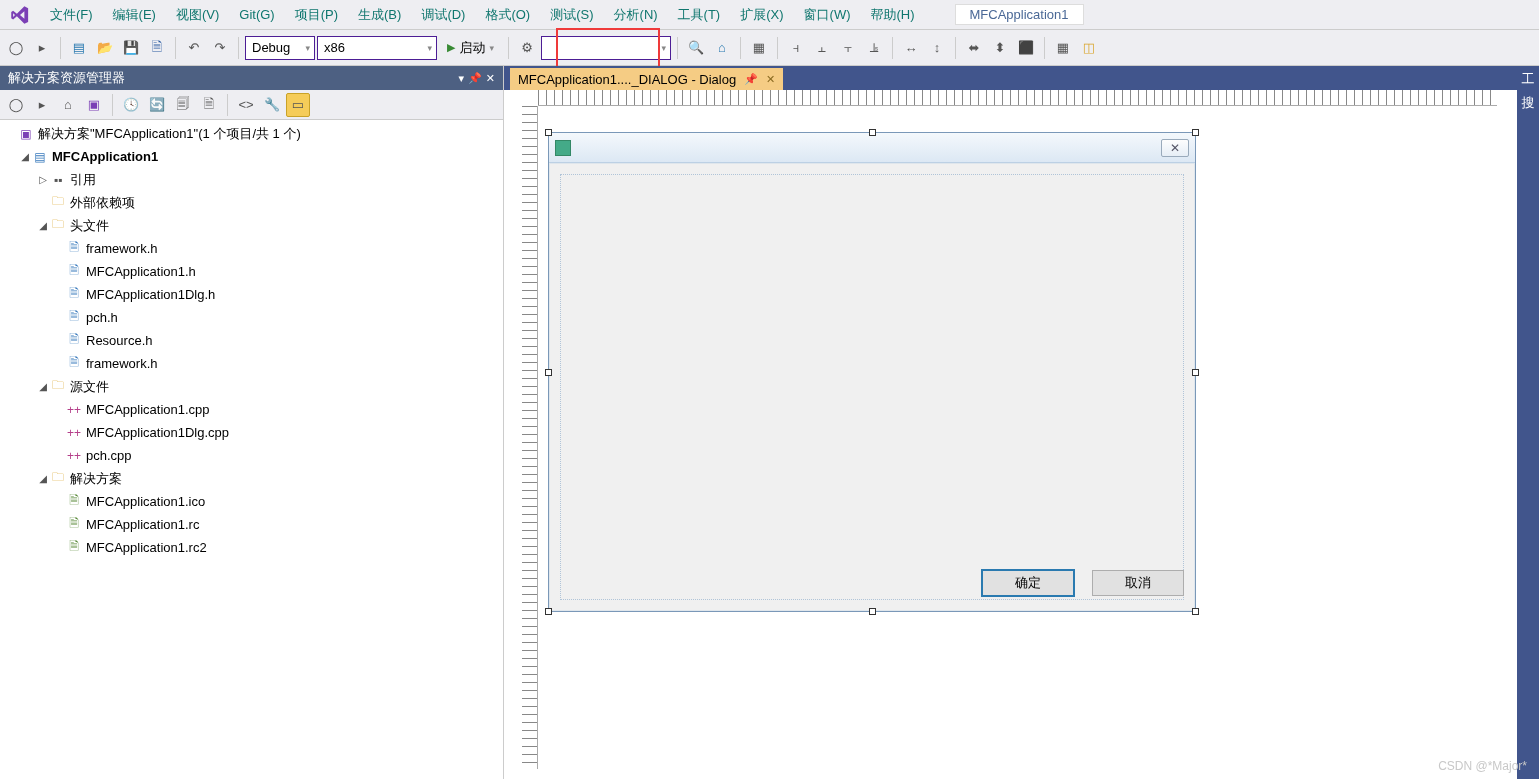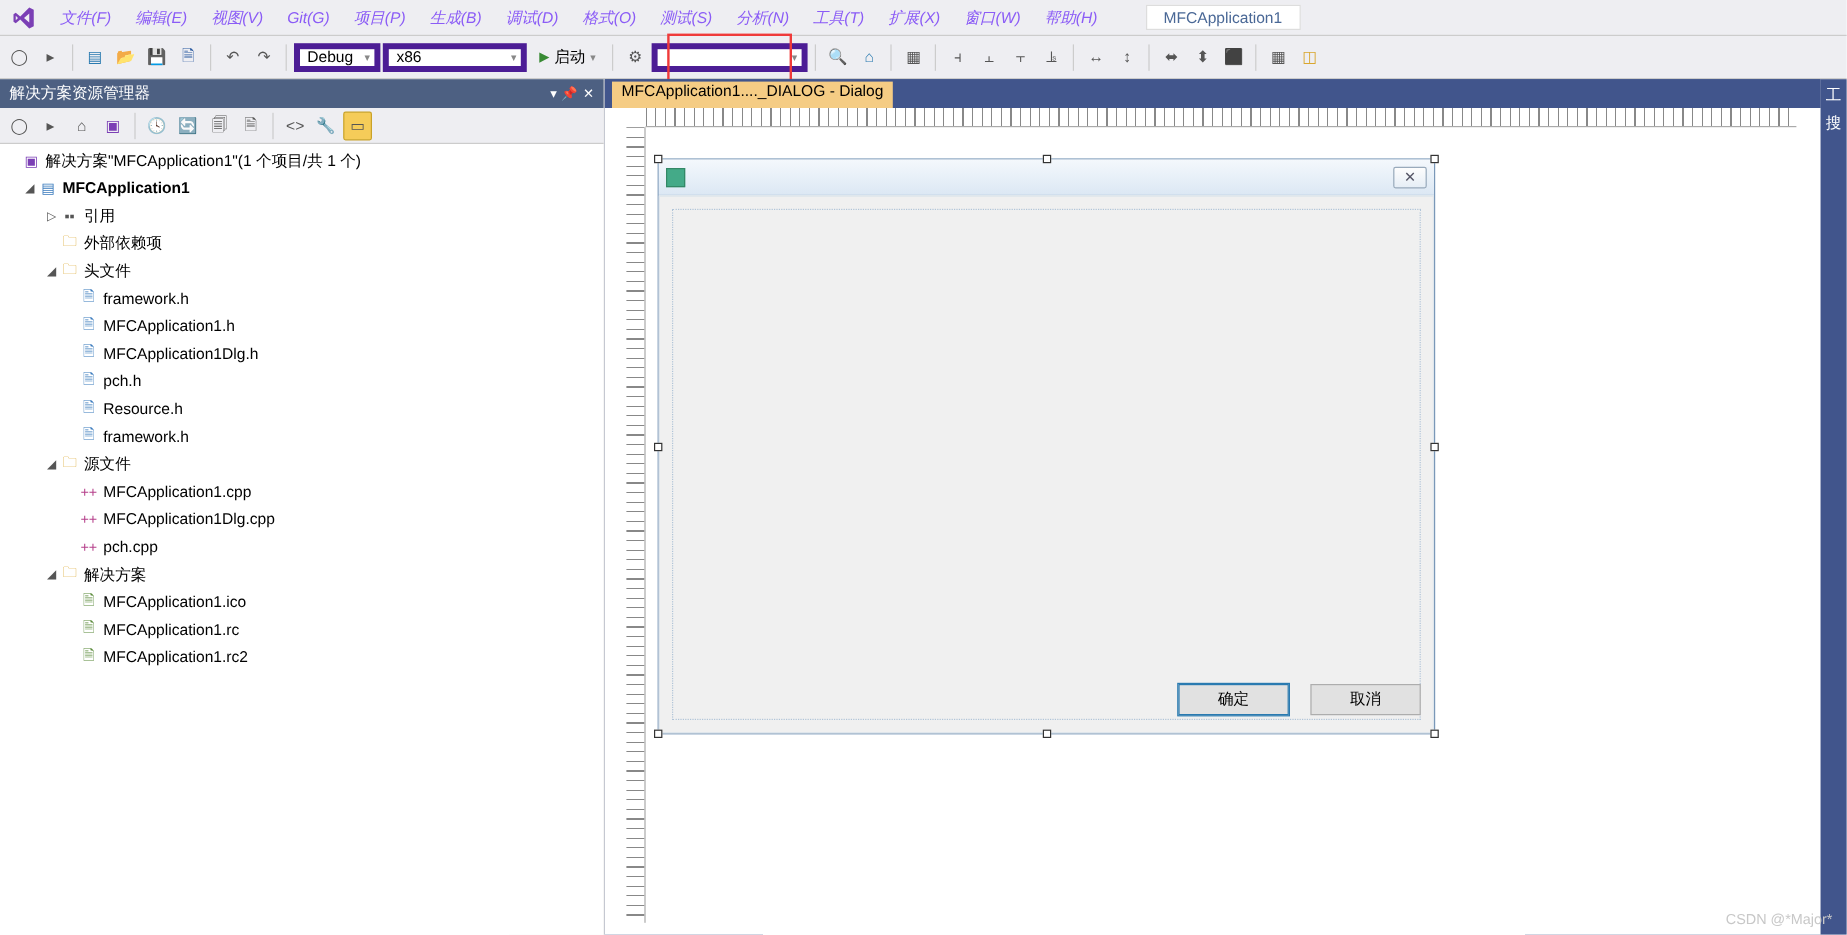--- a/index.html
+++ b/index.html
@@ -2,28 +2,28 @@
 <html><head>
 <meta charset="utf-8">
 <style>
 * { box-sizing: border-box; margin: 0; padding: 0; font-family: "Microsoft YaHei", "Segoe UI", sans-serif; font-size: 13px; }
 body { background: #fff; width: 1539px; height: 779px; overflow: hidden; position: relative; }
 
 
 .menubar { height: 30px; background: #eeeef2; display: flex; align-items: center; padding: 0 4px; border-bottom: 1px solid #ccc; }
 .vs-logo { width: 24px; height: 24px; margin: 0 8px 0 4px; display: flex; align-items: center; justify-content: center; }
 .vs-logo svg { width: 20px; height: 20px; }
-.menu-item { padding: 4px 10px; color: #8b5cf6; cursor: pointer; font-style: italic; }
+.menu-item { padding: 4px 10px; color: #0f766e; cursor: pointer; }
 .app-title { margin-left: 30px; background: #fff; padding: 2px 14px; color: #4a6896; border: 1px solid #ddd; }
 
 
 .toolbar { height: 36px; background: #eeeef2; display: flex; align-items: center; padding: 0 4px; border-bottom: 1px solid #ccc; gap: 2px; }
 .tb-btn { width: 24px; height: 24px; display: flex; align-items: center; justify-content: center; cursor: pointer; color: #555; border-radius: 2px; }
 .tb-sep { width: 1px; height: 22px; background: #ccc; margin: 0 4px; }
-.tb-select { height: 24px; border: 5px solid #4c1d95; background: #fff; padding: 0 18px 0 6px; position: relative; display: flex; align-items: center; min-width: 60px; cursor: pointer; }
+.tb-select { height: 24px; border: 1px solid #4c1d95; background: #fff; padding: 0 18px 0 6px; position: relative; display: flex; align-items: center; min-width: 60px; cursor: pointer; }
 .tb-select::after { content: "▾"; position: absolute; right: 4px; font-size: 9px; color: #888; }
 .start-btn { display: flex; align-items: center; gap: 4px; padding: 0 8px; height: 24px; cursor: pointer; }
 .start-btn .play { color: #388a34; font-size: 11px; }
 .red-box { border: 2px solid #ef3a3a; height: 46px; position: absolute; top: 28px; left: 556px; width: 104px; pointer-events: none; }
 
 
 .main { display: flex; height: calc(100% - 66px); }
 
 
 .solpanel { width: 504px; background: #f5f5f5; display: flex; flex-direction: column; border-right: 1px solid #ccc; }
@@ -42,21 +42,21 @@
 .ic-fold { color: #d9a62e; }
 .ic-h { color: #3b7bbd; }
 .ic-cpp { color: #b53f8a; }
 .ic-res { color: #5a8a3a; }
 .bold { font-weight: bold; }
 .wrench-active { background: #f5cc59; border: 1px solid #c9a228; }
 
 
 .editor { flex: 1; background: #41558c; display: flex; flex-direction: column; position: relative; }
 .tabstrip { height: 24px; background: #41558c; display: flex; align-items: flex-end; padding-left: 6px; }
-.tab { background: #f5cc84; color: #000; height: 22px; display: flex; align-items: center; padding: 0 8px; gap: 8px; font-size: 12px; flex-direction: column; }
+.tab { background: #f5cc84; color: #000; height: 22px; display: flex; align-items: center; padding: 0 8px; gap: 8px; font-size: 12px; }
 .tab .pin, .tab .x { cursor: pointer; font-size: 11px; color: #8a6a20; }
 .canvas-outer { flex: 1; background: #fff; position: relative; overflow: hidden; }
 .ruler-h { position: absolute; top: 0; left: 34px; right: 20px; height: 16px; background: repeating-linear-gradient(to right,#888 0,#888 1px,#fff 1px,#fff 8px); border-bottom: 1px solid #aaa; }
 .ruler-v { position: absolute; top: 16px; left: 18px; width: 16px; bottom: 10px; background: repeating-linear-gradient(to bottom,#888 0,#888 1px,#fff 1px,#fff 8px); border-right: 1px solid #aaa; }
 .design-surface { position: absolute; top: 30px; left: 44px; right: 24px; bottom: 10px; }
 
 
 .dlg { position: absolute; top: 12px; left: 0; width: 648px; height: 480px; border: 1px solid #7a98b8; }
 .dlg-titlebar { height: 30px; background: linear-gradient(#f4f8fc,#dce8f4); border-bottom: 1px solid #bcd0e4; display: flex; align-items: center; justify-content: space-between; padding: 0 6px; }
 .dlg-ico { width: 16px; height: 16px; background: #4a8; border: 1px solid #386; }

